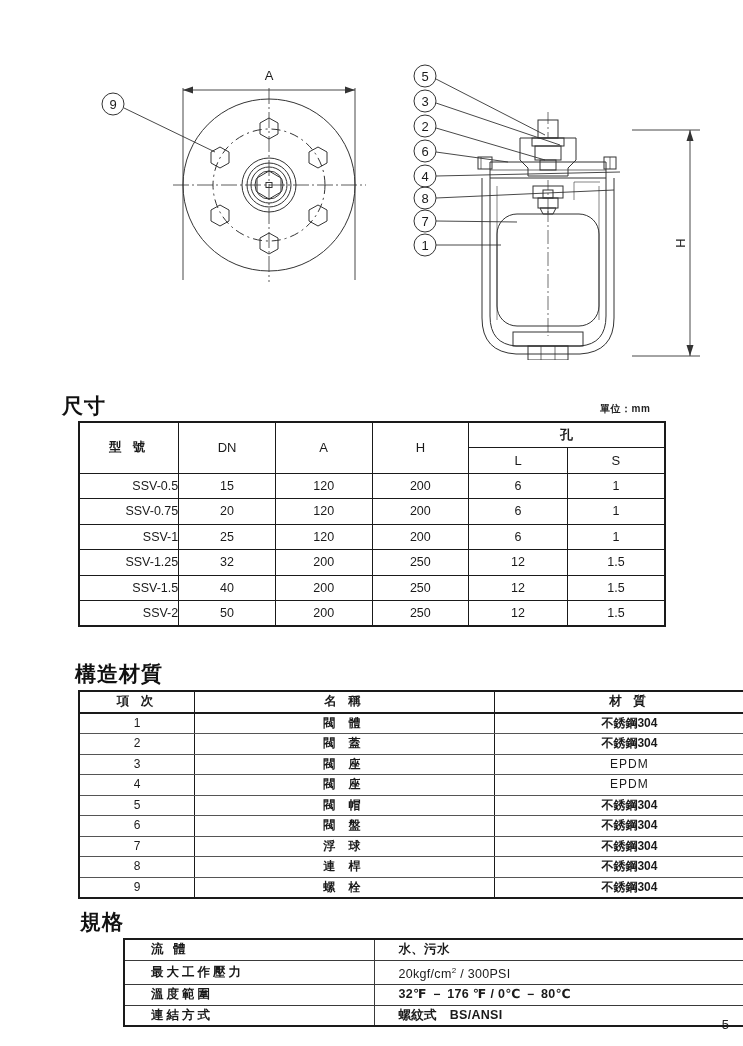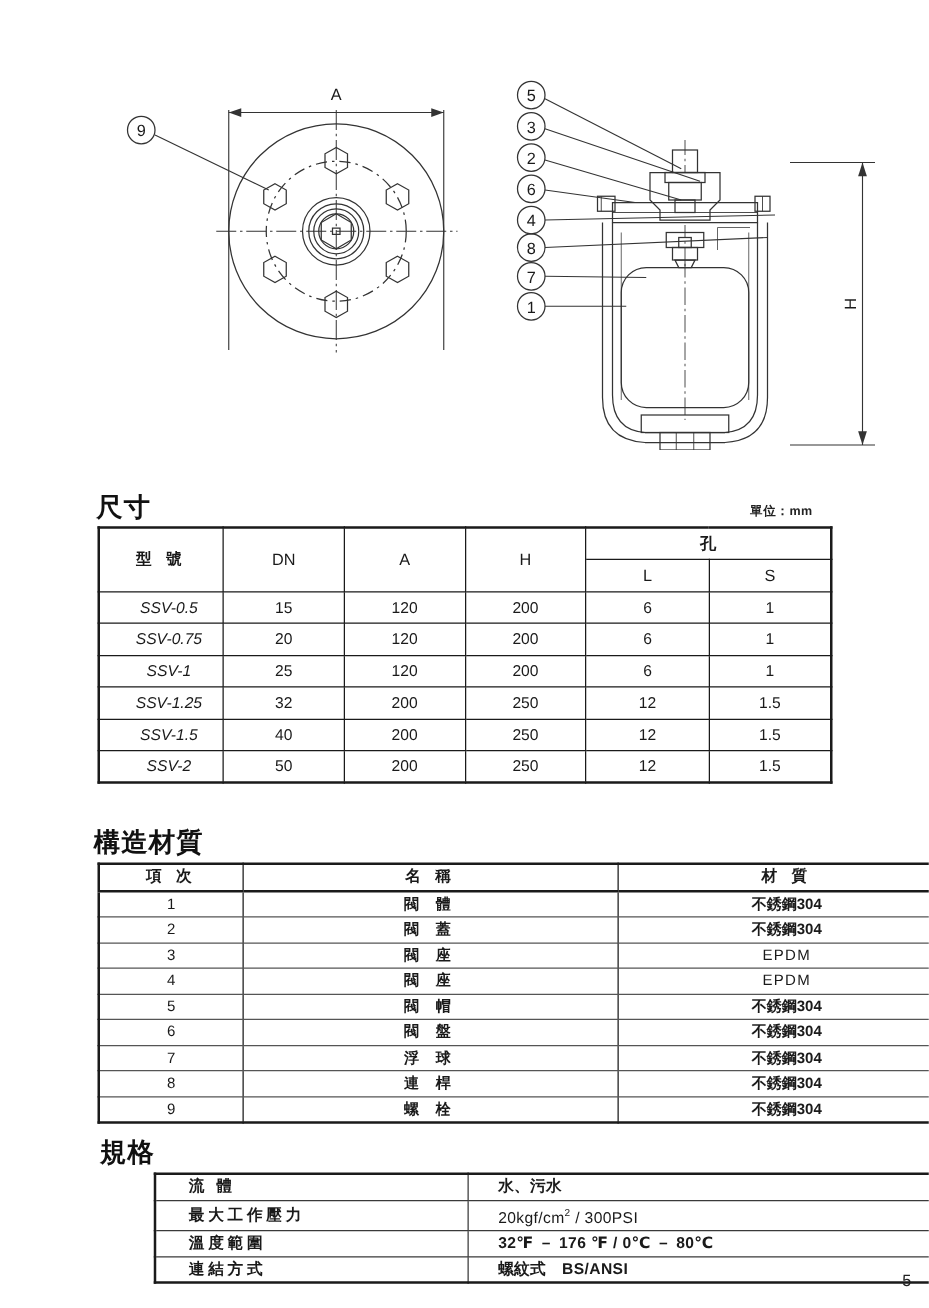--- a/index.html
+++ b/index.html
@@ -72,23 +72,22 @@
   }
   #dimensions-table thead th {
     font-size: 13px;
   }
   #dimensions-table .model-head {
     font-weight: bold;
     letter-spacing: 4px;
     font-size: 12.5px;
   }
   #dimensions-table .model-cell {
-    text-align: center;
+    text-align: right;
     padding-left: 12px;
-    font-style: italic;
   }
   #dimensions-table .hole-head {
     font-weight: bold;
     font-size: 13px;
   }
   #dimensions-table .th-outer { border-width: 1px; }
 
   
   #materials-table {
     left: 78px;
@@ -304,21 +303,21 @@
     <text x="425" y="106" text-anchor="middle" font-size="13" font-family="Liberation Sans, sans-serif" fill="#1a1a1a">3</text>
     <text x="425" y="131" text-anchor="middle" font-size="13" font-family="Liberation Sans, sans-serif" fill="#1a1a1a">2</text>
     <text x="425" y="156" text-anchor="middle" font-size="13" font-family="Liberation Sans, sans-serif" fill="#1a1a1a">6</text>
     <text x="425" y="181" text-anchor="middle" font-size="13" font-family="Liberation Sans, sans-serif" fill="#1a1a1a">4</text>
     <text x="425" y="203" text-anchor="middle" font-size="13" font-family="Liberation Sans, sans-serif" fill="#1a1a1a">8</text>
     <text x="425" y="226" text-anchor="middle" font-size="13" font-family="Liberation Sans, sans-serif" fill="#1a1a1a">7</text>
     <text x="425" y="250" text-anchor="middle" font-size="13" font-family="Liberation Sans, sans-serif" fill="#1a1a1a">1</text>
   </svg>
 </div>
 
-<div class="section-heading" style="left:77px; top:392px;">尺寸</div>
+<div class="section-heading" style="left:62px; top:392px;">尺寸</div>
 
 <div class="unit-note" style="left:600px; top:402px;">單位：mm</div>
 
 <table id="dimensions-table">
   <colgroup>
     <col style="width:100px">
       <col style="width:97px">
       <col style="width:97px">
     <col style="width:97px">
       <col style="width:99px">

